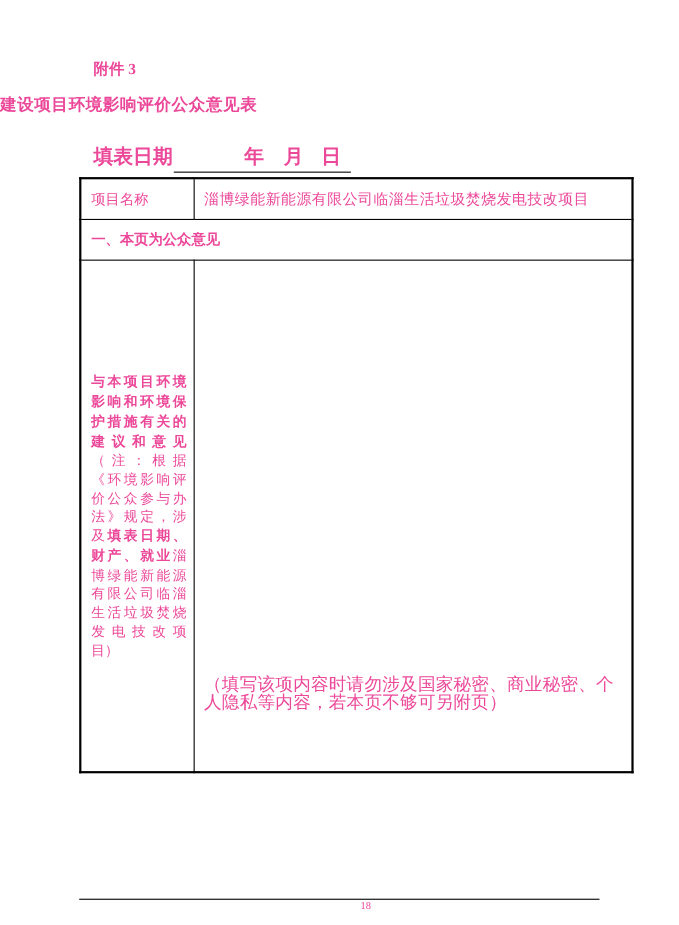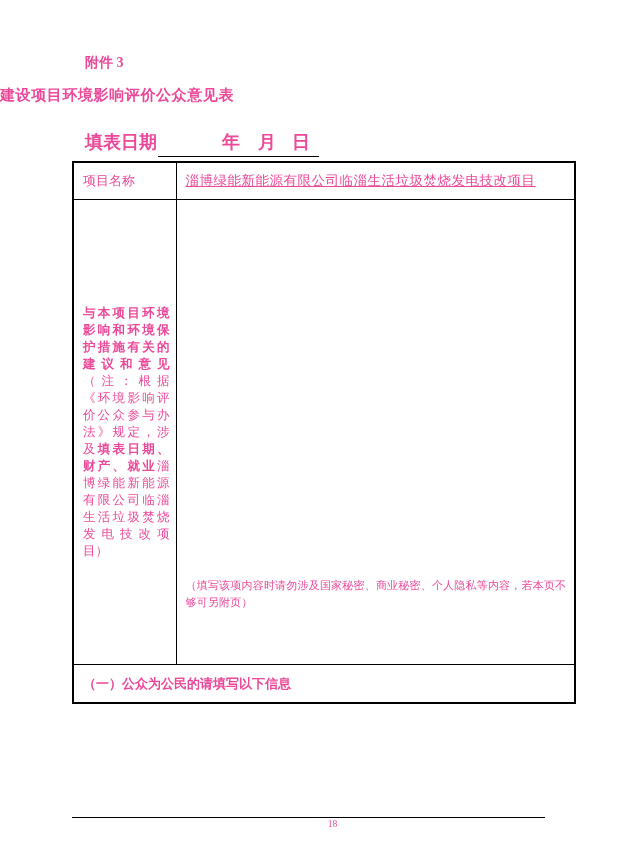--- a/index.html
+++ b/index.html
@@ -77,48 +77,47 @@
   tr.r4 td { height: 36px; }
   tr.r5 td { height: 37px; }
 
   td.label-cell {
     font-size: 13px;
     vertical-align: middle;
   }
   td.value-cell {
     vertical-align: middle;
     letter-spacing: 0.5px;
-    text-decoration: underline;
   }
   td.section-cell {
     font-weight: bold;
     font-size: 13px;
     vertical-align: middle;
     font-family: "Liberation Sans", "DejaVu Sans", sans-serif;
   }
 
   td.opinion-label-cell {
     vertical-align: middle;
     padding: 0 8px 0 9px;
   }
   .opinion-label {
     font-size: 12.5px;
     line-height: 17px;
     text-align: justify;
     text-justify: inter-character;
   }
   .opinion-label b {
-    font-family: Liberation Sans, sans-serif;
+    font-family: Liberation Mono, monospace;
   }
 
   td.opinion-input-cell {
     vertical-align: bottom;
   }
   .opinion-note {
-    font-size: 11px;
+    font-size: 16px;
     line-height: 17px;
     margin: 0 0 53px 0;
     letter-spacing: 0.2px;
   }
 
   .footer-line {
     position: absolute;
     left: 72px;
     top: 817px;
     width: 473px;
@@ -149,30 +148,30 @@
   <table class="form-table">
     <colgroup>
         <col class="col1">
         <col class="col2">
       </colgroup>
     <tbody>
       <tr class="r1">
         <td class="label-cell">项目名称</td>
         <td class="value-cell">淄博绿能新能源有限公司临淄生活垃圾焚烧发电技改项目</td>
       </tr>
+      <tr class="r2">
+        <td class="section-cell" colspan="2">一、本页为公众意见</td>
+      </tr>
       <tr class="r3">
         <td class="opinion-label-cell">
           <div class="opinion-label"><b>与本项目环境影响和环境保护措施有关的建议和意见</b><span>（注：根据《环境影响评价公众参与办法》规定，涉及</span><b>填表日期、财产、就业</b><span>淄博绿能新能源有限公司临淄生活垃圾焚烧发电技改项目）</span></div>
         </td>
         <td class="opinion-input-cell">
           <div class="opinion-note">（填写该项内容时请勿涉及国家秘密、商业秘密、个人隐私等内容，若本页不够可另附页）</div>
         </td>
-      </tr>
-      <tr class="r5">
-        <td class="section-cell" colspan="2">（一）公众为公民的请填写以下信息</td>
       </tr>
     </tbody>
   </table>
 
   <div class="footer-line"></div>
   <div class="page-number">18</div>
 
 </div>
 
 </body></html>

